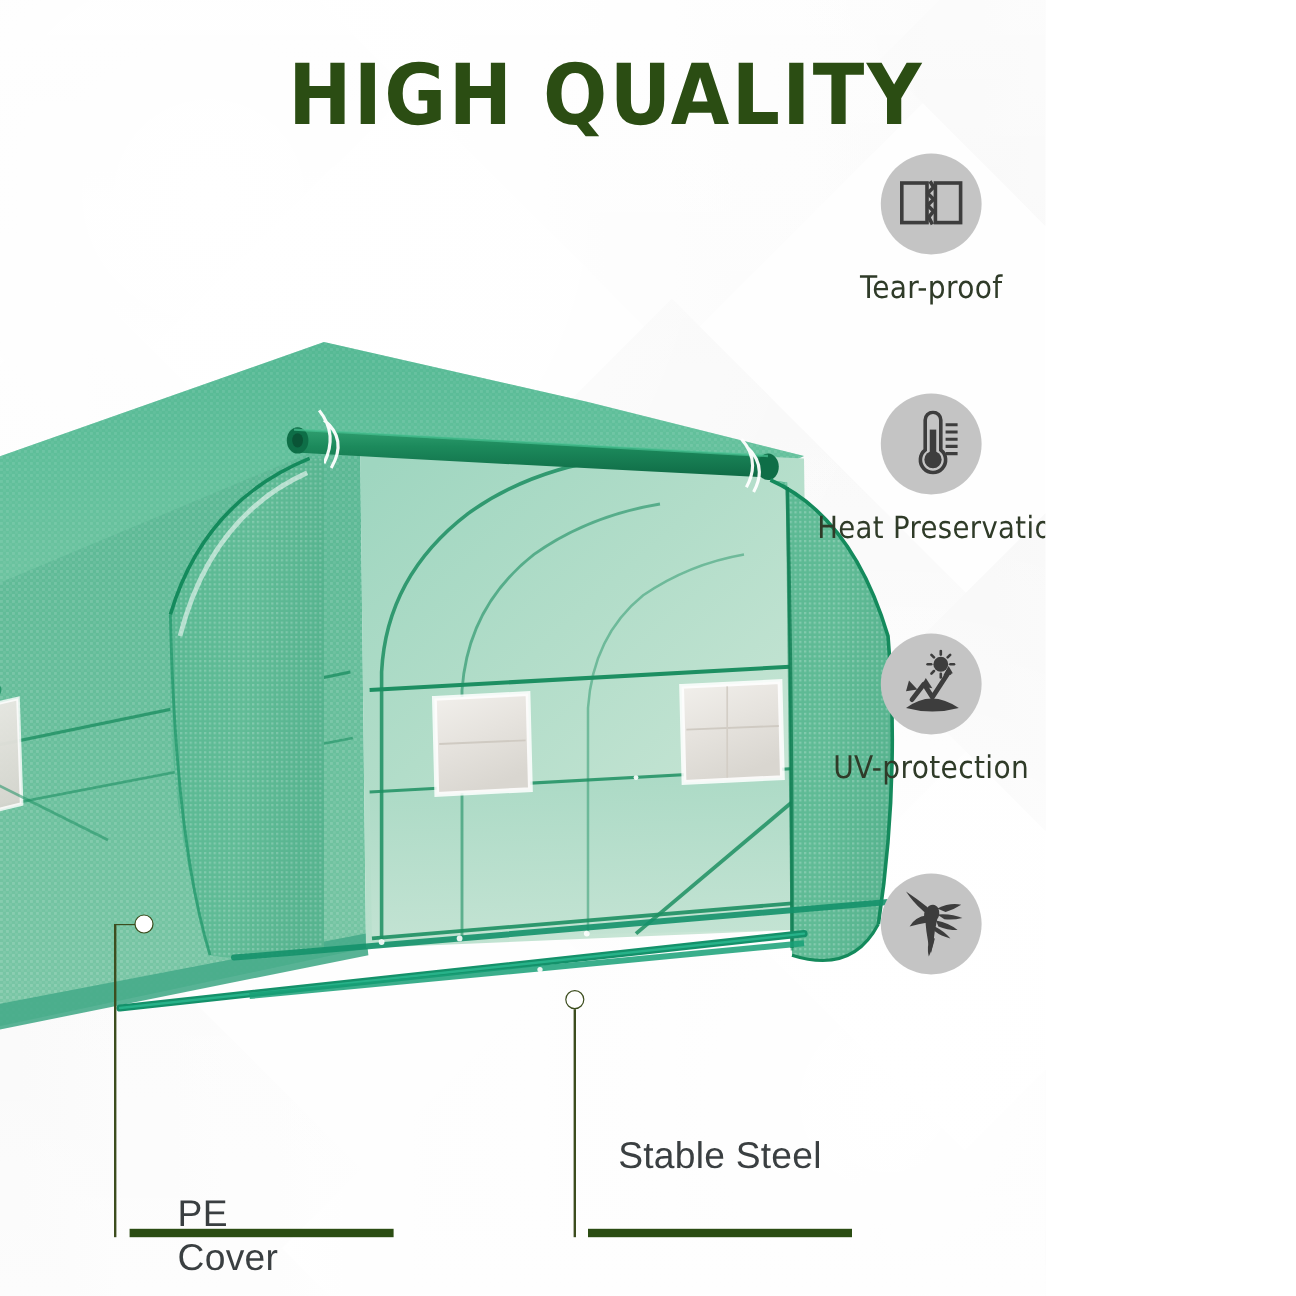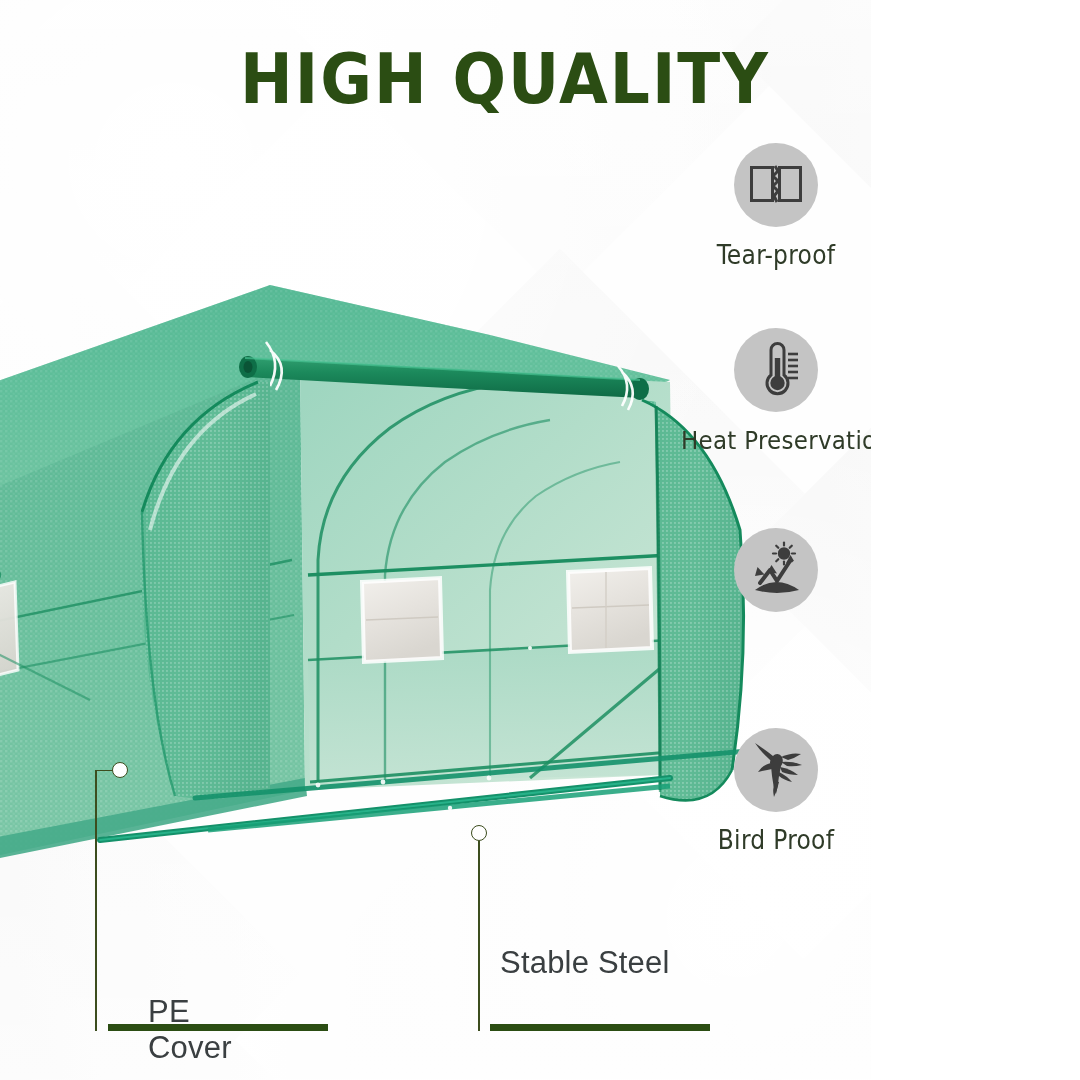--- a/index.html
+++ b/index.html
@@ -60,21 +60,21 @@
   }
   .co-vline { position:absolute; width:1.6px; background:#3c4d1e; z-index:5; }
   .co-hline { position:absolute; height:1.6px; background:#3c4d1e; z-index:5; }
   .co-bar   { position:absolute; height:7px; background:#2b4d13; z-index:5; }
   .co-text {
     position:absolute;
     font-size:31px; color:#3a3f41; line-height:1.16;
     font-family:"Liberation Sans","DejaVu Sans",sans-serif;
     letter-spacing:.2px;
   }
-  .co-text.center { }
+  .co-text.center { text-align:center; }
 </style>
 </head>
 <body>
 
 <div id="stage">
 
   <div class="bg-layer">
     <svg width="1080" height="1080" viewBox="0 0 1080 1080" style="position:absolute;inset:0;">
       <defs>
         <linearGradient id="dgA" x1="0" y1="0" x2="1" y2="1">
@@ -255,21 +255,21 @@
           <circle cx="560" cy="418" r="2.0"></circle>
         <circle cx="480" cy="578" r="2.2"></circle>
       </g>
 
       <rect x="0" y="0" width="880" height="660" fill="none"></rect>
     </svg>
   </div>
 
   <div class="features">
 
-    <div class="feature" style="top:15px;">
+    <div class="feature" style="top:0px;">
       <div class="f-circle">
         <svg width="56" height="52" viewBox="0 0 56 52">
           <rect x="3.5" y="8.5" width="21" height="33" fill="none" stroke="#3d3d3d" stroke-width="3"></rect>
           <rect x="31.5" y="8.5" width="21" height="33" fill="none" stroke="#3d3d3d" stroke-width="3"></rect>
           <path d="M27 7 L30 12 L25 17 L30 22 L25 27 L30 32 L26 37 L29 43" fill="none" stroke="#3d3d3d" stroke-width="3" stroke-linejoin="round"></path>
         </svg>
       </div>
       <div class="f-label">Tear-proof</div>
     </div>
 
@@ -310,41 +310,41 @@
           <path d="M11 49 Q32 33 55 49 Q33 55 11 49 Z" fill="#3d3d3d"></path>
 
           <path d="M46 20 L33 40 L26 29 L16 42" fill="none" stroke="#3d3d3d" stroke-width="4" stroke-linejoin="round" stroke-linecap="round"></path>
           <path d="M13 27 L16 42 L28 34" fill="none" stroke="#3d3d3d" stroke-width="0"></path>
 
           <path d="M13.5 26 L20.5 33.5 L11 35 Z" fill="#3d3d3d"></path>
           <path d="M27.5 24 L33 32.5 L23.5 31 Z" fill="#3d3d3d"></path>
           <path d="M50 20 L42 22 L46.5 14 Z" fill="#3d3d3d"></path>
         </svg>
       </div>
+      <div class="f-label">UV-protection</div>
     </div>
 
     <div class="feature" style="top:600px;">
       <div class="f-circle">
         <svg width="62" height="58" viewBox="0 0 62 58">
 
           <path d="M29 14 q5 -3 8 2 q2 5 -1 9 l-2 10 q-1 10 -3 18 q-3 -8 -4 -18 l-1 -10 q-3 -5 3 -11 Z" fill="#3d3d3d"></path>
 
           <path d="M28 15 q-9 -7 -18 -13 q6 9 13 15 q4 4 6 3 Z" fill="#3d3d3d"></path>
 
           <path d="M27 22 q-9 1 -14 9 q8 -2 14 -3 Z" fill="#3d3d3d"></path>
 
           <path d="M36 16 q11 -5 20 -3 q-6 4 -13 6 Z" fill="#3d3d3d"></path>
           <path d="M36 21 q12 -1 21 3 q-8 2 -15 1 Z" fill="#3d3d3d"></path>
           <path d="M35 26 q11 2 18 8 q-9 0 -16 -3 Z" fill="#3d3d3d"></path>
           <path d="M34 31 q8 4 13 10 q-8 -2 -13 -6 Z" fill="#3d3d3d"></path>
 
           <path d="M30 40 q-3 9 -1 16 q3 -6 5 -15 Z" fill="#3d3d3d"></path>
         </svg>
       </div>
-      <div class="f-label">Bird Proof</div>
     </div>
   </div>
 
   <div class="callout">
     <div class="co-dot" style="left:112px; top:762px;"></div>
     <div class="co-hline" style="left:95px; top:769.5px; width:19px;"></div>
     <div class="co-vline" style="left:95px; top:769.5px; height:261px;"></div>
     <div class="co-bar" style="left:108px; top:1024px; width:220px;"></div>
     <div class="co-text" style="left:148px; top:982px;margin-top:12px;">
       <span>PE Cover</span>

